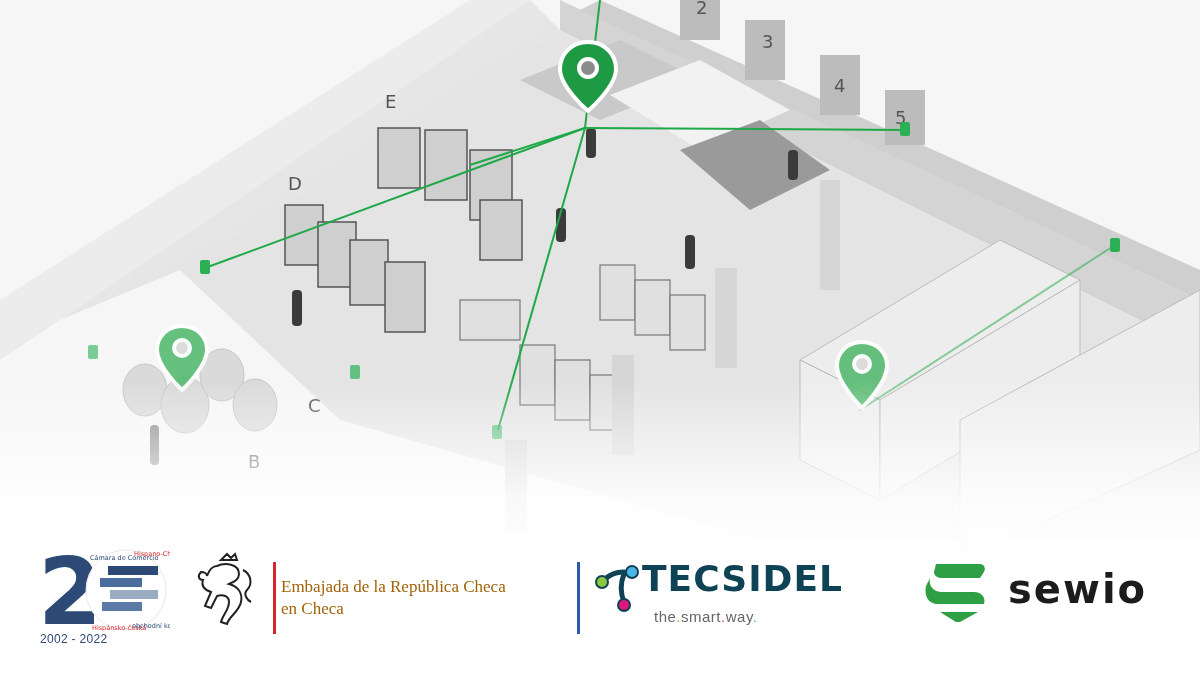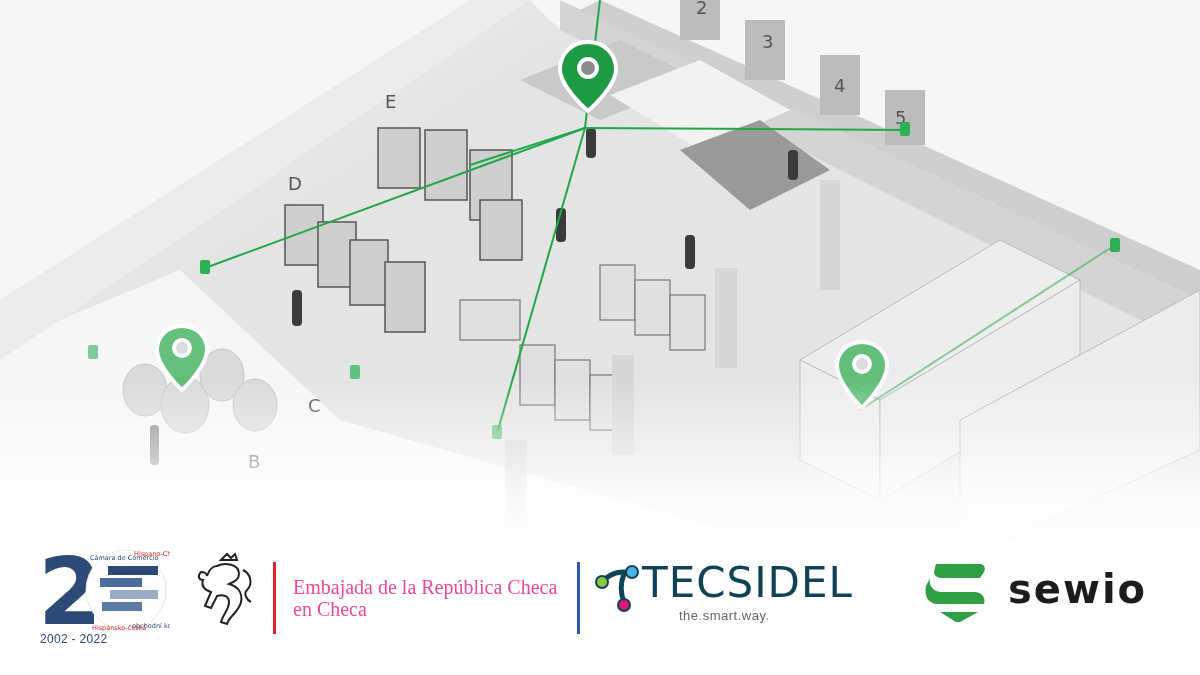--- a/index.html
+++ b/index.html
@@ -18,34 +18,34 @@
       pointer-events: none;
     }
     .logos {
       position: absolute; left: 0; top: 540px; width: 1200px; height: 120px;
     }
     .logo-camara { position: absolute; left: 38px; top: 4px; width: 132px; height: 104px; }
     .embassy { position: absolute; left: 195px; top: 12px; width: 390px; height: 80px; }
     .emb-lion { position: absolute; left: 0; top: 0; width: 64px; height: 80px; }
     .emb-red { position: absolute; left: 78px; top: 10px; width: 3px; height: 72px; background: #d7262b; }
     .emb-text {
-      position: absolute; left: 98px; top: 24px;
+      position: absolute; left: 86px; top: 24px;
       font-family: "Liberation Serif", "DejaVu Serif", serif;
-      font-size: 20px; line-height: 22px; color: #ec4899;
+      font-size: 17px; line-height: 22px; color: #a16207;
     }
     .emb-blue { position: absolute; left: 382px; top: 10px; width: 3px; height: 72px; background: #2a5aa8; }
     .tecsidel { position: absolute; left: 594px; top: 14px; width: 300px; height: 76px; }
     .tec-word {
       position: absolute; left: 48px; top: 4px;
-      font-family: "DejaVu Sans", sans-serif; font-weight: normal;
-      font-size: 42px; letter-spacing: 1px; color: #0e4356;
+      font-family: "DejaVu Sans", sans-serif; font-weight: bold;
+      font-size: 36px; letter-spacing: 1px; color: #0e4356;
     }
     .tec-tag {
       position: absolute; left: 60px; top: 54px;
-      font-size: 13px; color: #666; letter-spacing: 0.5px; margin-left: 25px;
+      font-size: 15px; color: #666; letter-spacing: 0.5px;
     }
     .tec-tag .d1 { color: #8dc63f; }
     .tec-tag .d2 { color: #e8447a; }
     .tec-tag .d3 { color: #4ab6e8; }
     .sewio { position: absolute; left: 922px; top: 20px; width: 260px; height: 64px; text-align: right; }
     .sewio-word {
       position: absolute; left: 86px; top: 6px;
       font-family: "DejaVu Sans", sans-serif;
       font-size: 40px; font-weight: bold; color: #1c1c1c; letter-spacing: 2px;
     }

